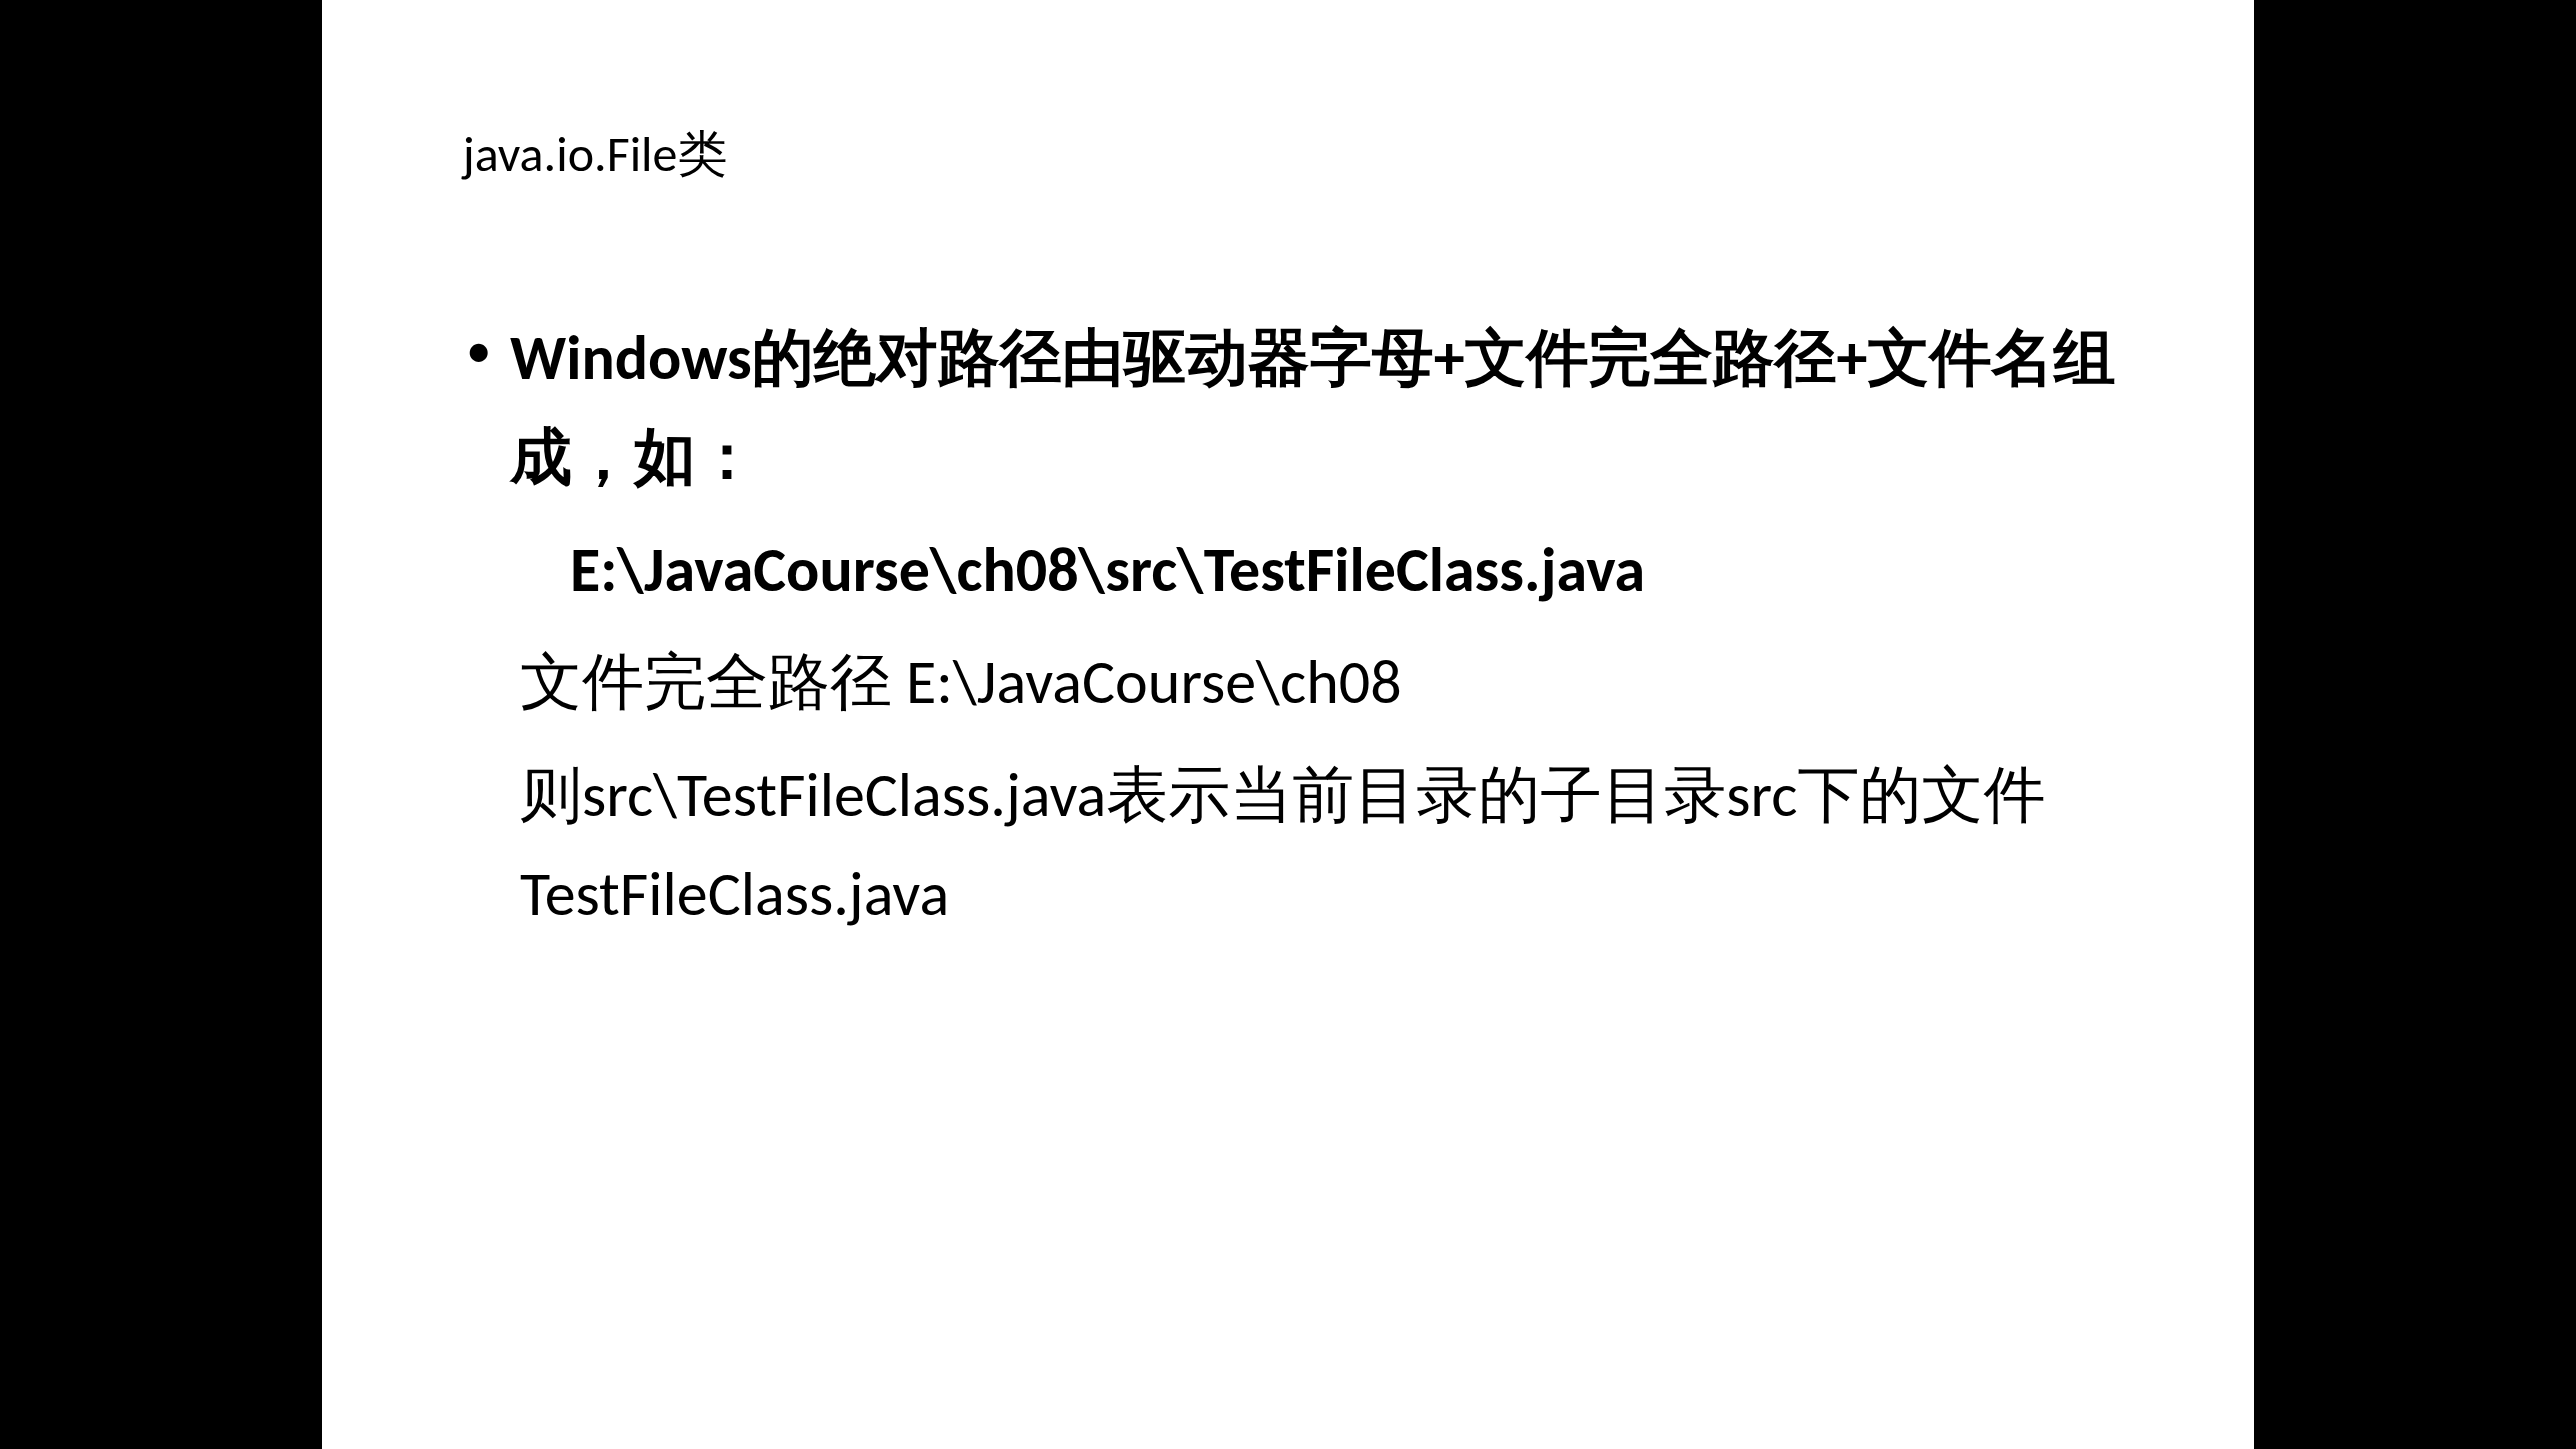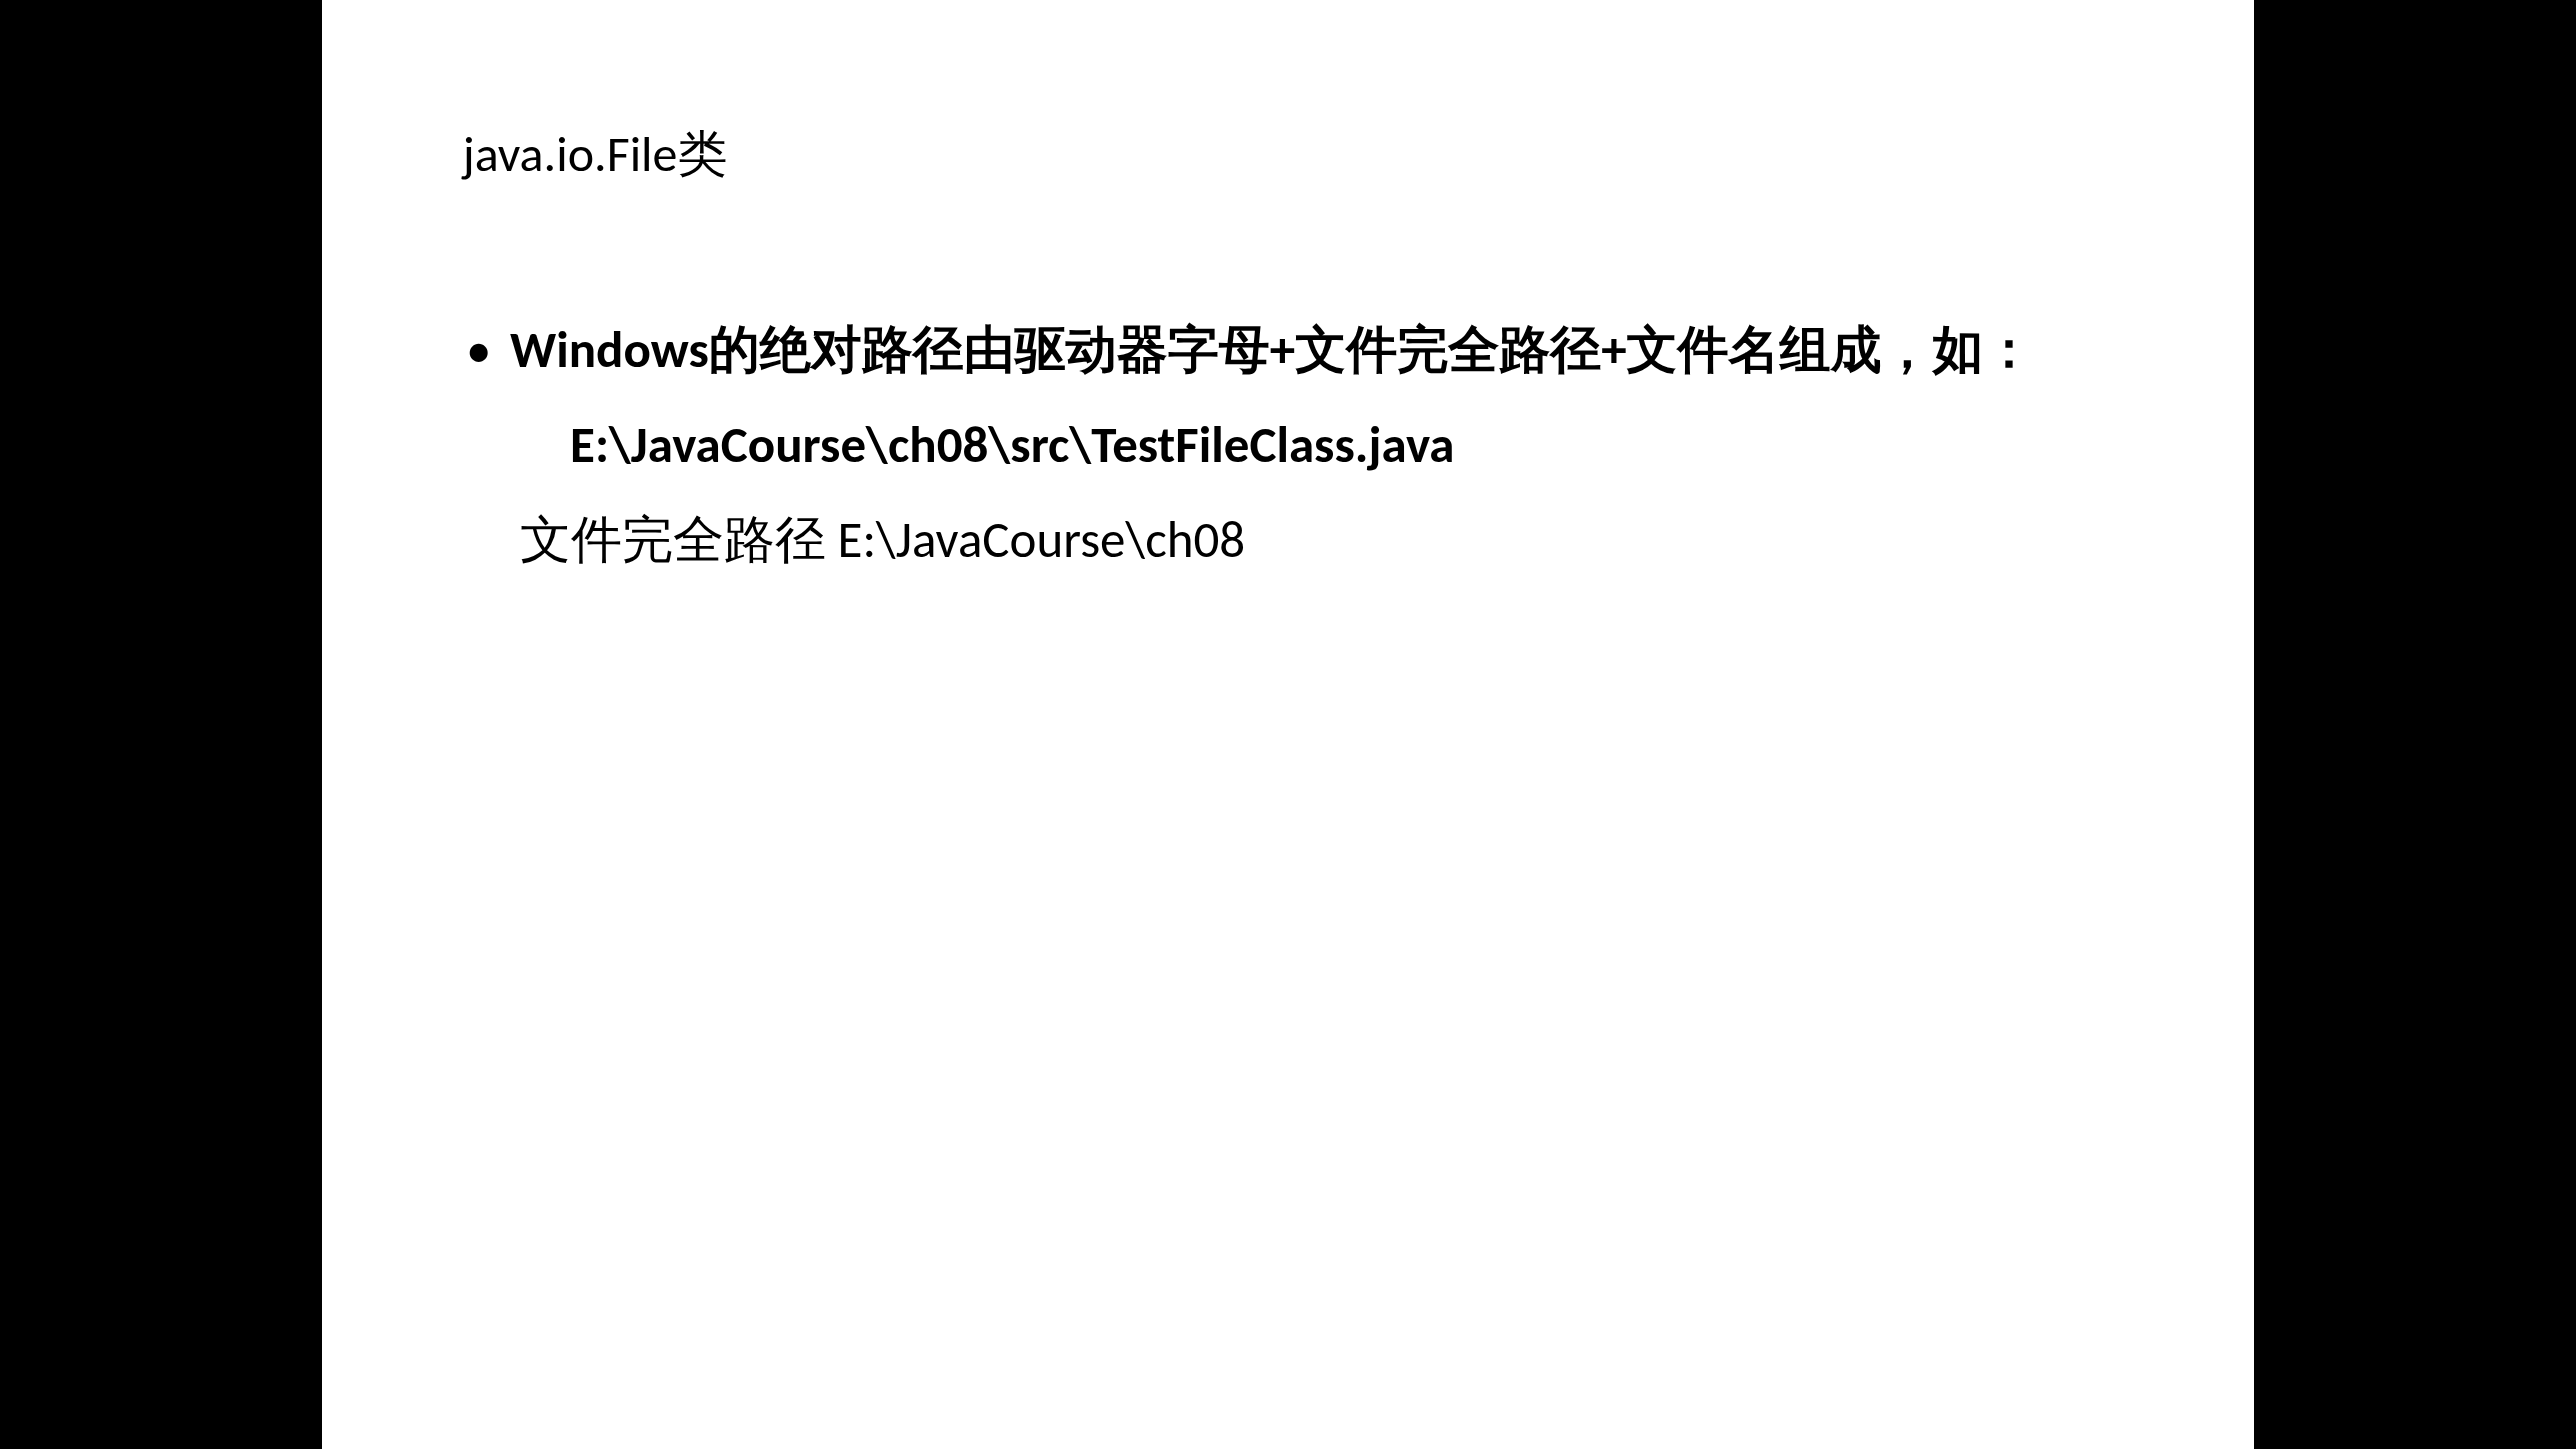--- a/index.html
+++ b/index.html
@@ -23,21 +23,21 @@
       padding: 121px 134px 67px 134px;
       color: #000;
     }
     .title {
       font-size: 50px;
       font-weight: 400;
       margin-bottom: 121px;
       margin-left: 6.7px;
     }
     .content {
-      font-size: 51px;
+      font-size: 62px;
       line-height: 1.6;
     }
     .bullet-item {
       margin-bottom: 13.4px;
       padding-left: 54px;
       position: relative;
     }
     .bullet-item::before {
       content: "•";
       position: absolute;
@@ -63,15 +63,16 @@
 <body>
 
 <div class="slide">
   <h1 class="title">java.io.File类</h1>
   <div class="content">
     <div class="bullet-item">
       <span class="bullet-text">Windows的绝对路径由驱动器字母+文件完全路径+文件名组成，如：</span>
     </div>
     <div class="sub-text">E:\JavaCourse\ch08\src\TestFileClass.java</div>
     <div class="sub-text-indent">文件完全路径 E:\JavaCourse\ch08</div>
+    <div class="sub-text-indent">则src\TestFileClass.java表示当前目录的子目录src下的文件 TestFileClass.java</div>
   </div>
 </div>
 
 
 </body></html>

